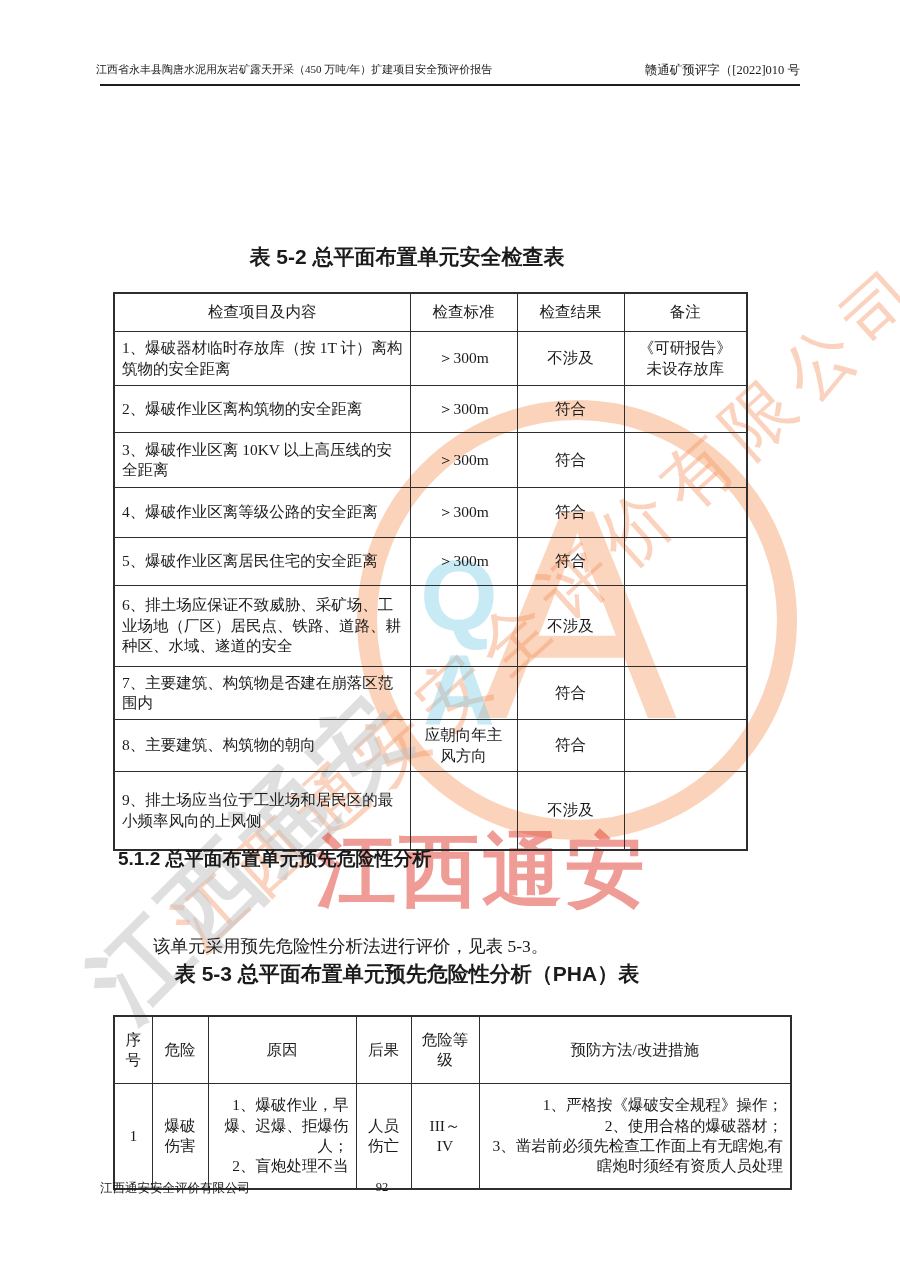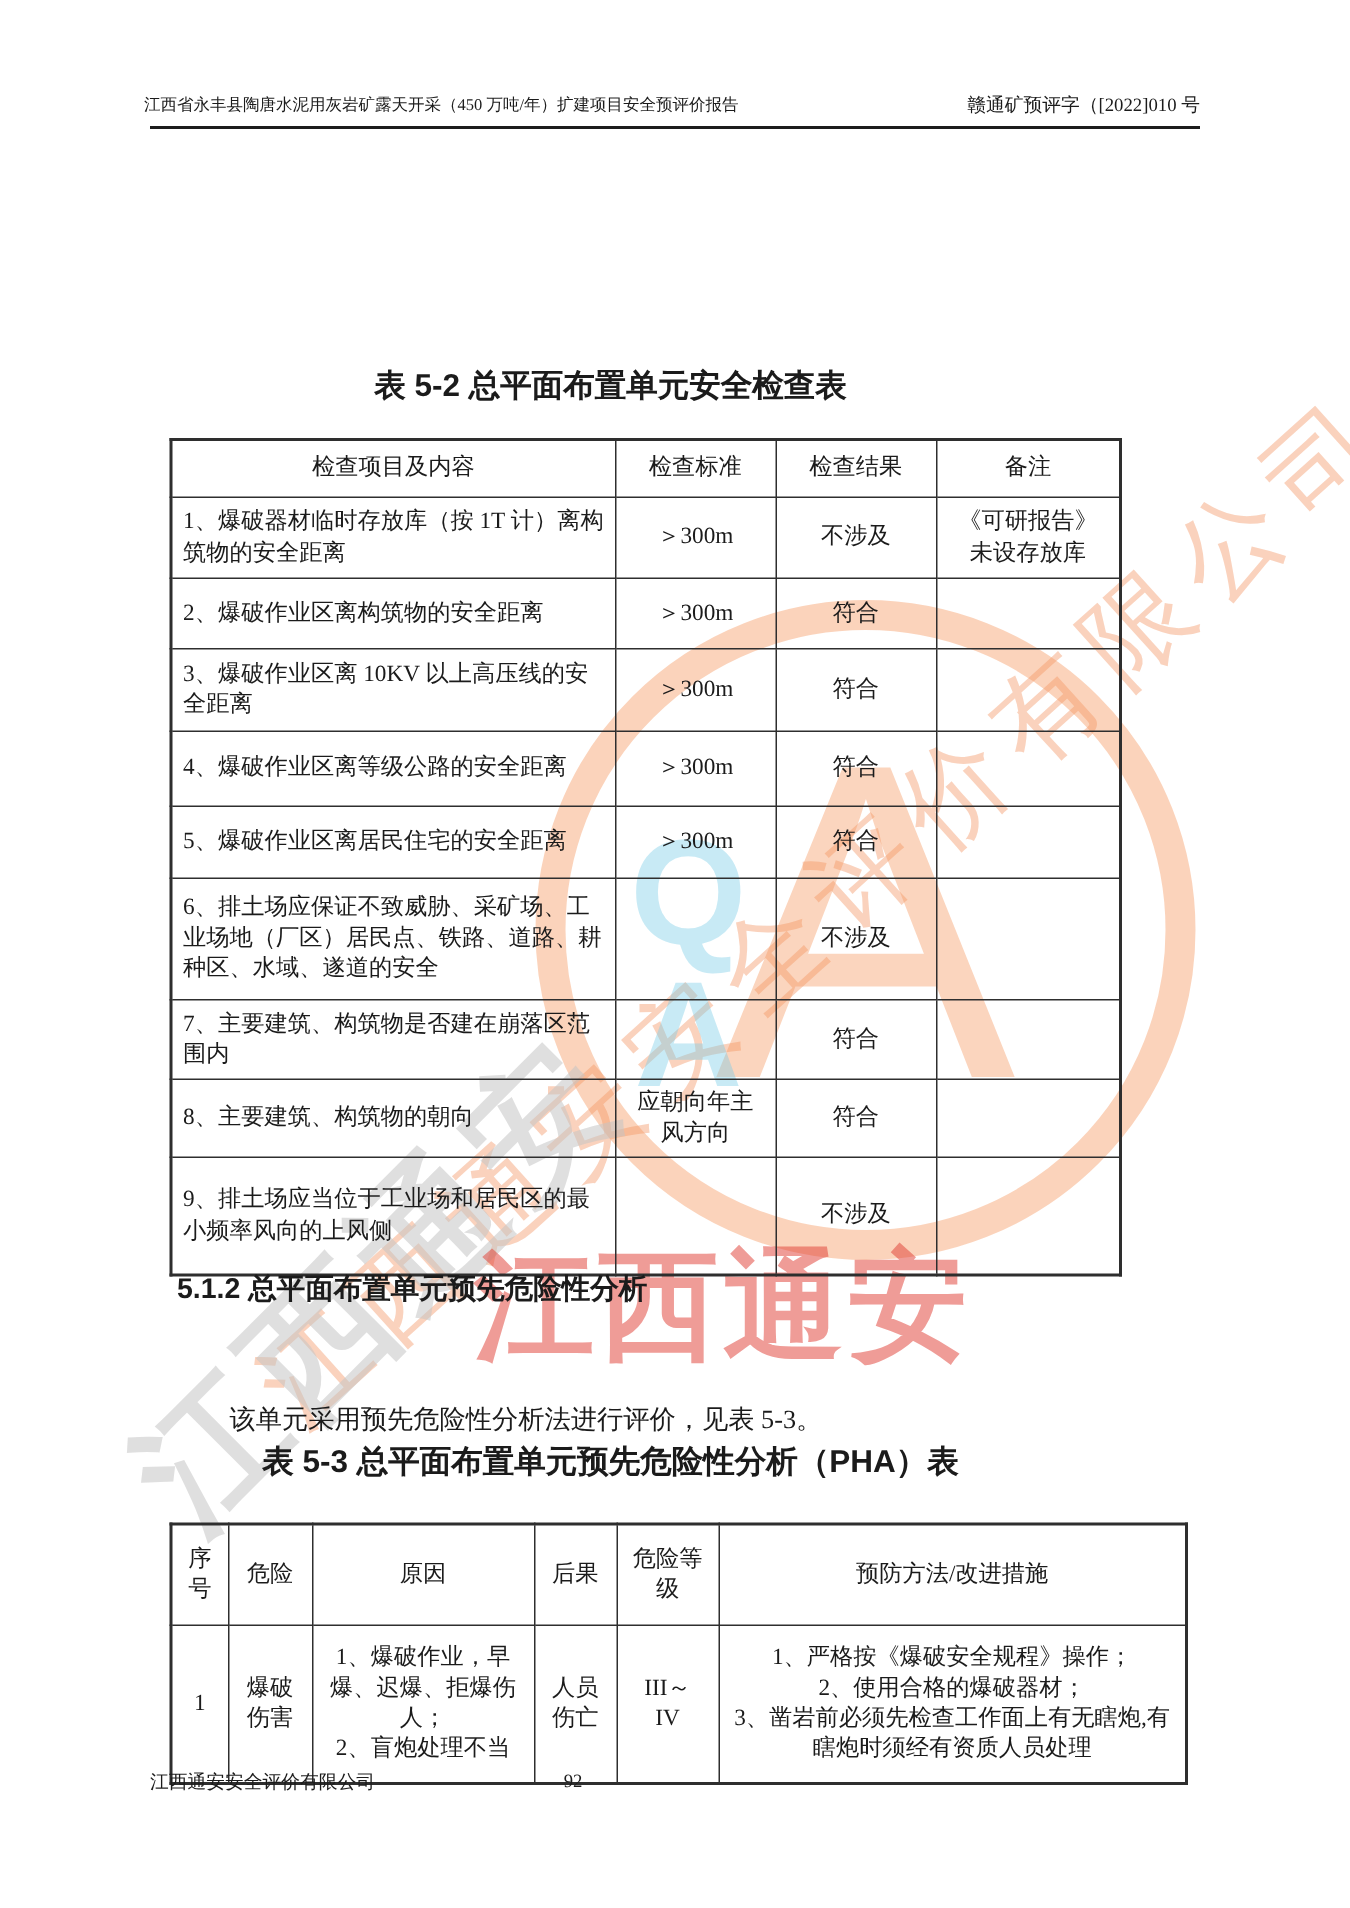--- a/index.html
+++ b/index.html
@@ -68,21 +68,21 @@
   .t1 tr:nth-child(3) td{height:42px;}
   .t1 tr:nth-child(4) td{height:50px;}
   .t1 tr:nth-child(5) td{height:45px;}
   .t1 tr:nth-child(6) td{height:43px;}
   .t1 tr:nth-child(7) td{height:76px;}
   .t1 tr:nth-child(8) td{height:48px;}
   .t1 tr:nth-child(9) td{height:47px;}
   .t1 tr:nth-child(10) td{height:73px;}
   .t2 tr:nth-child(1) th{height:62px;}
   .t2 tr:nth-child(2) td{height:100px;}
-  .t2 td.cell-left{text-align:center;}
+  .t2 td.cell-left{text-align:right;}
   .pre{white-space:pre-line;}
   .h2{position:absolute;left:118px;top:846px;font-size:19px;font-weight:bold;
       font-family:"Liberation Sans","DejaVu Sans",sans-serif;}
   .p2{position:absolute;left:118px;top:916px;font-size:17.5px;text-indent:35px;}
   .foot-company{position:absolute;left:100px;top:1180px;font-size:12.5px;}
   .foot-page{position:absolute;left:0;width:764px;top:1180px;text-align:center;font-size:12.5px;}
 </style>
 </head>
 <body>
 

